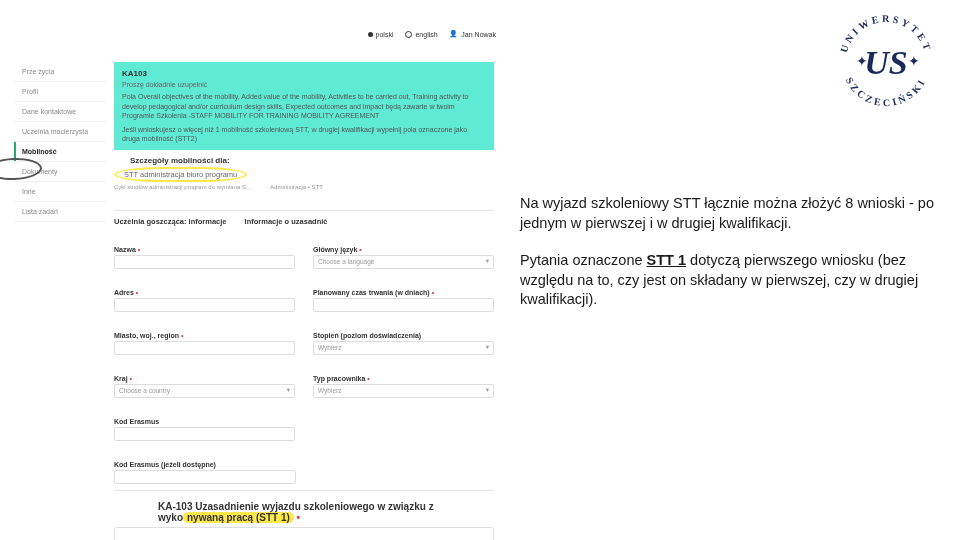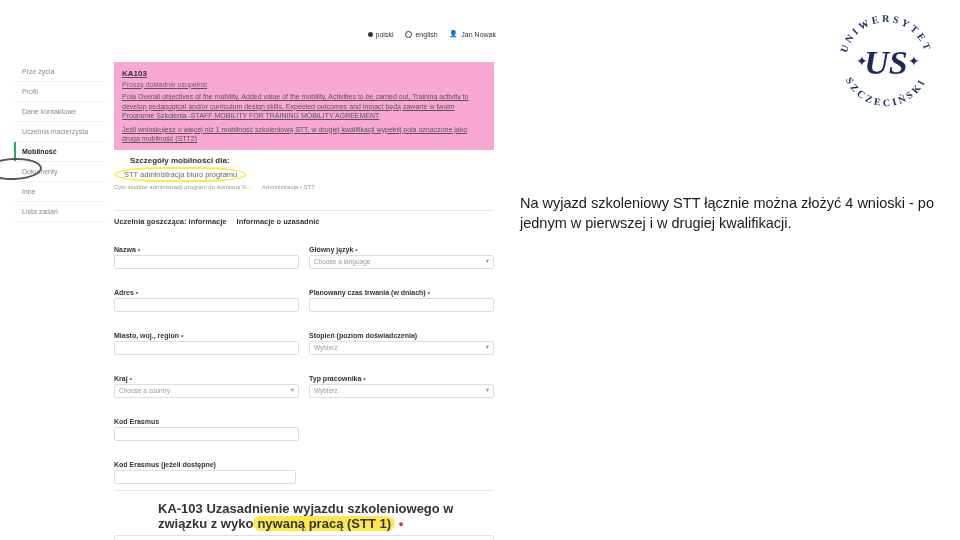--- a/index.html
+++ b/index.html
@@ -66,27 +66,26 @@
     border-radius:50%;
     transform:rotate(-2deg);
   }
   .main {
     position:absolute;
     left:100px;
     top:32px;
     width:380px;
   }
   .card {
-    background:#f9a8d4;
+    background:#5eead4;
     padding:7px 8px;
     font-size:7px;
     color:#555;
     line-height:1.35;
     margin-bottom:6px;
-    text-decoration:underline;
   }
   .card .title { color:#333; font-weight:bold; font-size:8px; }
   .card .sub { color:#666; font-size:7px; margin-bottom:3px; }
   .section-head {
     font-size:8px;
     color:#333;
     font-weight:bold;
     margin:4px 16px 2px;
   }
   .highlight {
@@ -95,21 +94,21 @@
     padding:0 4px;
   }
   .hl-oval {
     border:2px solid #ffe94a;
     border-radius:50%/70%;
     padding:1px 8px;
     display:inline-block;
   }
   .two-col {
     display:flex;
-    gap:10px;
+    gap:18px;
     font-size:7px;
     margin-bottom:20px;
   }
   .col { flex:1; }
   .label { color:#333; font-size:7px; margin-bottom:2px; font-weight:600; }
   .req { color:#d33; }
   .field {
     border:1px solid #ddd;
     border-radius:2px;
     height:14px;
@@ -121,21 +120,21 @@
   }
   .field.select::after {
     content:"▾";
     position:absolute;
     right:4px;
     top:1px;
     color:#999;
   }
   .tiny { font-size:6px; color:#999; margin-top:1px; }
   .divider { border-top:1px solid #e6e6e6; margin:6px 0; }
-  .stt-section-title { font-size:13px; color:#333; font-weight:600; margin-top:10px;padding-left:44px; }
+  .stt-section-title { font-size:10px; color:#333; font-weight:600; margin-top:10px;padding-left:44px; }
   .stt-textarea { border:1px solid #e0e0e0; background:#fff; height:36px; margin-top:4px; border-radius:2px; }
   .stt-hint { font-size:6.5px; color:#888; margin-top:4px; }
 
   
   .info {
     position:absolute;
     right:20px;
     top:194px;
     width:420px;
     font-size:14.5px;
@@ -267,21 +266,24 @@
 
     <div class="stt-section-title">
       <span>KA-103 Uzasadnienie wyjazdu szkoleniowego w związku z wyko</span><span class="highlight">nywaną pracą (STT 1)</span> <span class="req">•</span>
     </div>
     <div class="stt-textarea"></div>
     <div class="stt-hint">Proszę krótko uzasadnić związek planowanego szkolenia z wykonywaną pracą</div>
   </div>
 </div>
 
 <div class="info">
-  <p>Na wyjazd szkoleniowy STT łącznie można złożyć 4 wnioski - po jednym w pierwszej i w drugiej kwalifikacji.</p>
+  <p>Na wyjazd szkoleniowy STT łącznie można złożyć 8 wnioski - po jednym w pierwszej i w drugiej kwalifikacji.</p>
+  <p>
+    <span>Pytania oznaczone </span><b class="u">STT 1</b><span> dotyczą pierwszego wniosku (bez względu na to, czy jest on składany w pierwszej, czy w drugiej kwalifikacji).</span>
+  </p>
 </div>
 
 <div class="logo">
   <svg viewBox="0 0 112 112" width="112" height="112">
     <defs>
       <path id="arcTop" d="M 16 56 A 40 40 0 0 1 96 56" fill="none"></path>
       <path id="arcBot" d="M 12 56 A 44 44 0 0 0 100 56" fill="none"></path>
     </defs>
     <text font-size="10" fill="#1a2a5a" letter-spacing="3" font-family="Georgia,serif" font-weight="600">
       <textPath href="#arcTop" startOffset="50%" text-anchor="middle">UNIWERSYTET</textPath>

